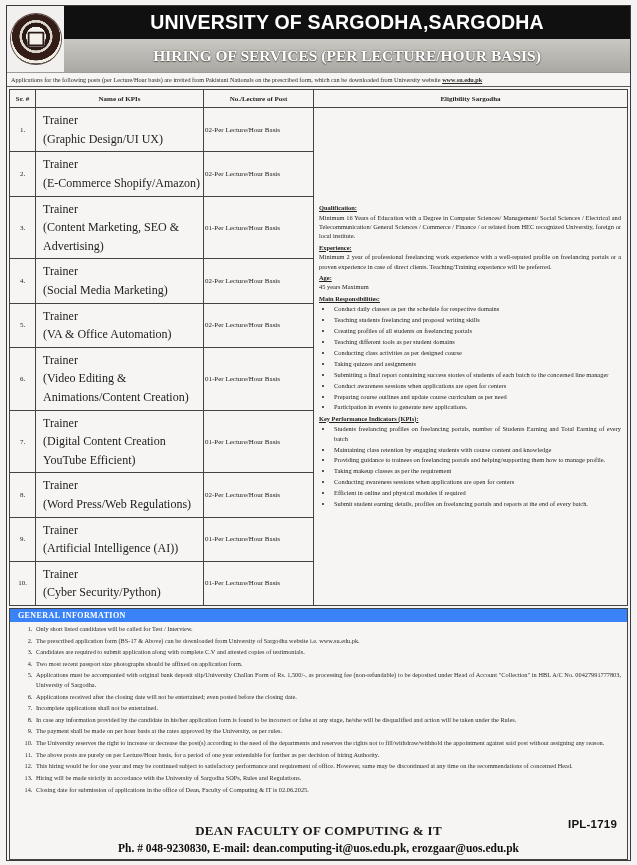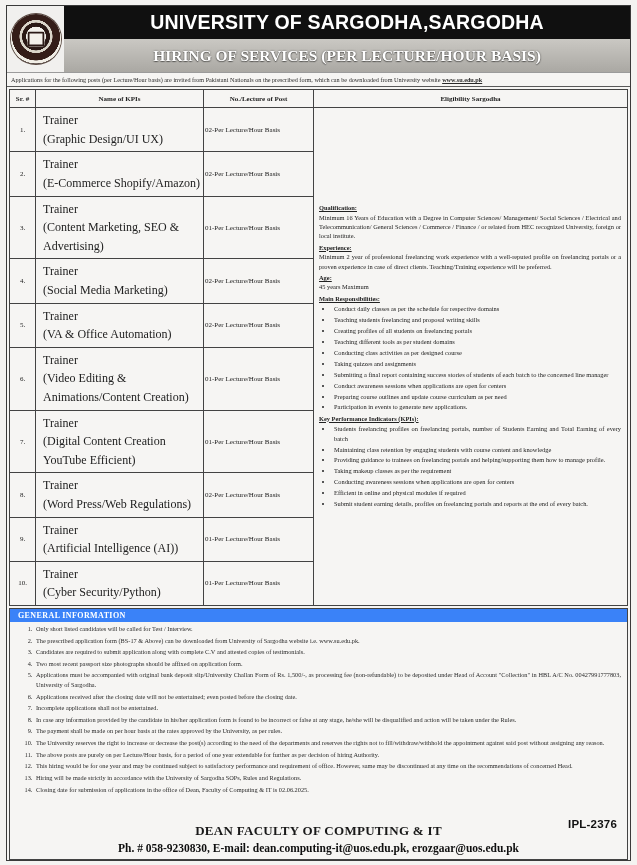--- a/index.html
+++ b/index.html
@@ -434,21 +434,21 @@
           <li>In case any information provided by the candidate in his/her application form is found to be incorrect or false at any stage, he/she will be disqualified and action will be taken under the Rules.</li>
           <li>The payment shall be made on per hour basis at the rates approved by the University, as per rules.</li>
           <li>The University reserves the right to increase or decrease the post(s) according to the need of the departments and reserves the rights not to fill/withdraw/withhold the appointment against said post without assigning any reason.</li>
           <li>The above posts are purely on per Lecture/Hour basis, for a period of one year extendable for further as per decision of hiring Authority.</li>
           <li>This hiring would be for one year and may be continued subject to satisfactory performance and requirement of office. However, same may be discontinued at any time on the recommendations of concerned Head.</li>
           <li>Hiring will be made strictly in accordance with the University of Sargodha SOPs, Rules and Regulations.</li>
           <li>Closing date for submission of applications in the office of Dean, Faculty of Computing &amp; IT is 02.06.2025.</li>
         </ol>
 
         <div class="foot">
-          <div class="ipl">IPL-2376</div>
+          <div class="ipl">IPL-1719</div>
           <div class="foot-l1">DEAN FACULTY OF COMPUTING &amp; IT</div>
-          <div class="foot-l3">Ph. # 058-9230830, E-mail: dean.computing-it@uos.edu.pk, erozgaar@uos.edu.pk</div>
+          <div class="foot-l3">Ph. # 048-9230830, E-mail: dean.computing-it@uos.edu.pk, erozgaar@uos.edu.pk</div>
         </div>
       </div>
     </div>
 
   </div>
 </div>
 
 </body></html>

